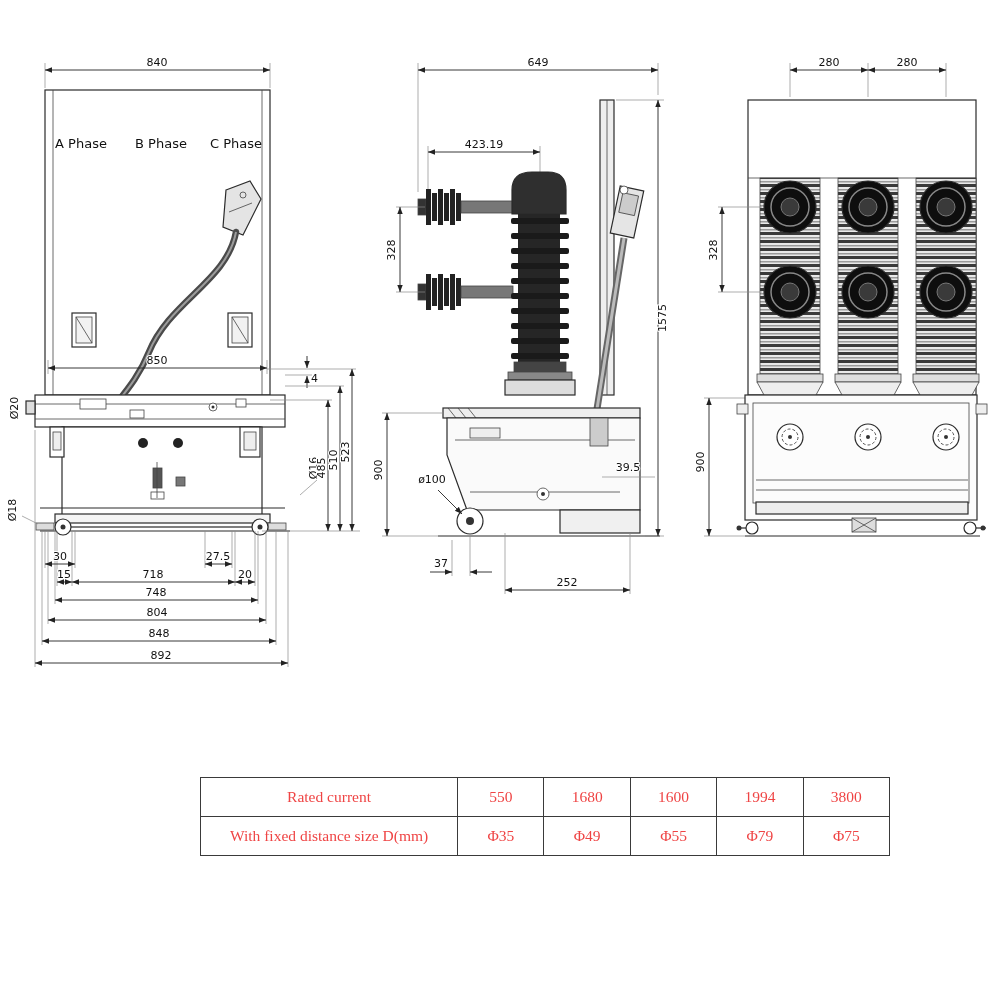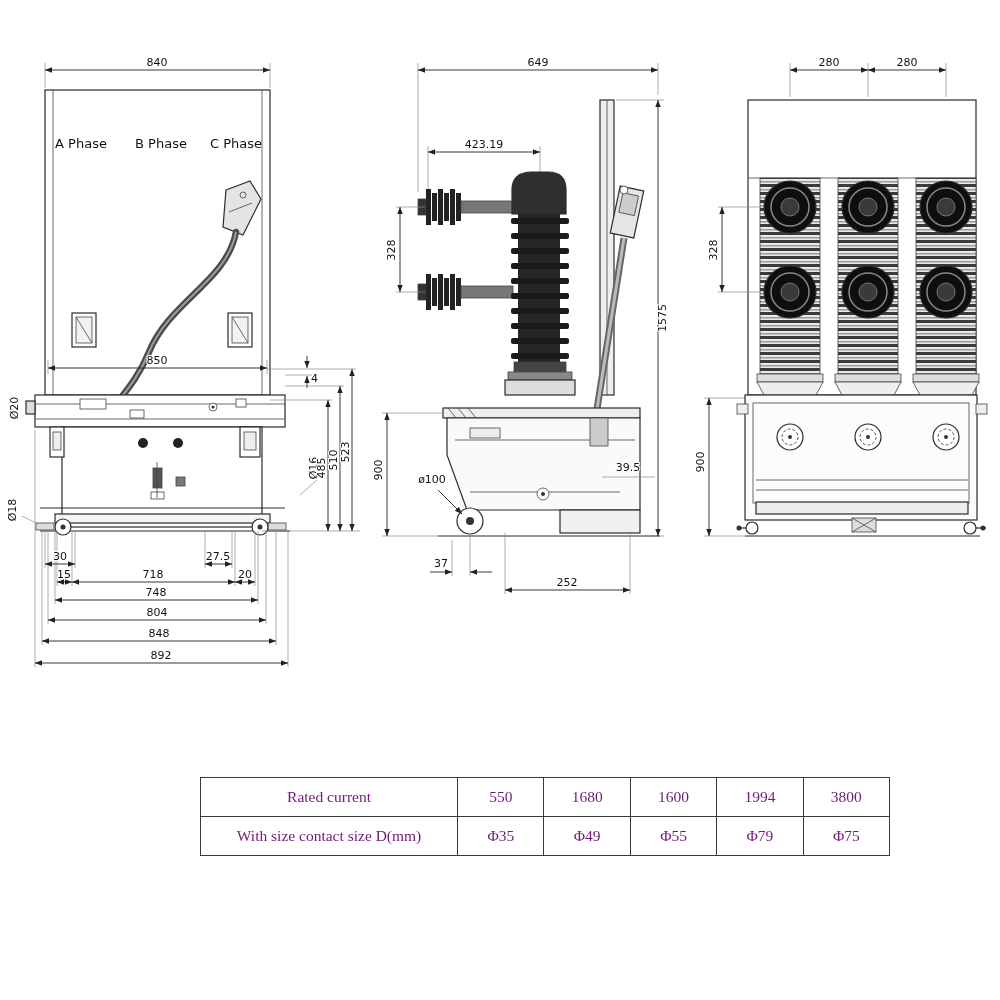--- a/index.html
+++ b/index.html
@@ -7,21 +7,21 @@
   svg.drawing { position:absolute; top:0; left:0; }
   svg text { font-family:"DejaVu Sans",sans-serif; font-size:11px; fill:#111;
              paint-order:stroke; stroke:#fff; stroke-width:2px; }
   svg text.phase { font-size:13px; stroke-width:0; }
   .o { stroke:#2b2b2b; stroke-width:1.2; }
   .t { stroke:#444; stroke-width:0.8; }
   .e { stroke:#8a8a8a; stroke-width:0.7; }
   .d { stroke:#222; stroke-width:0.9; }
   .table-wrap { position:absolute; left:200px; top:777px; width:690px; }
   table.spec { border-collapse:collapse; width:100%; font-family:"Liberation Serif",serif;
-               font-size:15.5px; color:#701a75; table-layout:fixed; }
+               font-size:15.5px; color:#ef4444; table-layout:fixed; }
   table.spec td { border:1px solid #3a3a3a; height:38px; text-align:center; padding:0 4px; overflow:hidden; }
 </style>
 </head>
 <body>
 
 <svg class="drawing" width="1000" height="760" viewBox="0 0 1000 760">
   <defs>
     <marker id="arr" viewBox="0 0 10 10" refX="9" refY="5" markerWidth="9" markerHeight="9" orient="auto-start-reverse">
       <path d="M0,1.5 L9,5 L0,8.5 Z" fill="#222"></path>
     </marker>
@@ -387,21 +387,21 @@
     <tbody>
         <tr>
       <td>Rated current</td>
       <td>550</td>
       <td>1680</td>
       <td>1600</td>
       <td>1994</td>
       <td>3800</td>
     </tr>
     <tr>
-      <td>With size contact size D(mm)</td>
+      <td>With fixed distance size D(mm)</td>
       <td>Φ35</td>
       <td>Φ49</td>
       <td>Φ55</td>
       <td>Φ79</td>
       <td>Φ75</td>
     </tr>
   </tbody>
     </table>
 </div>
 

